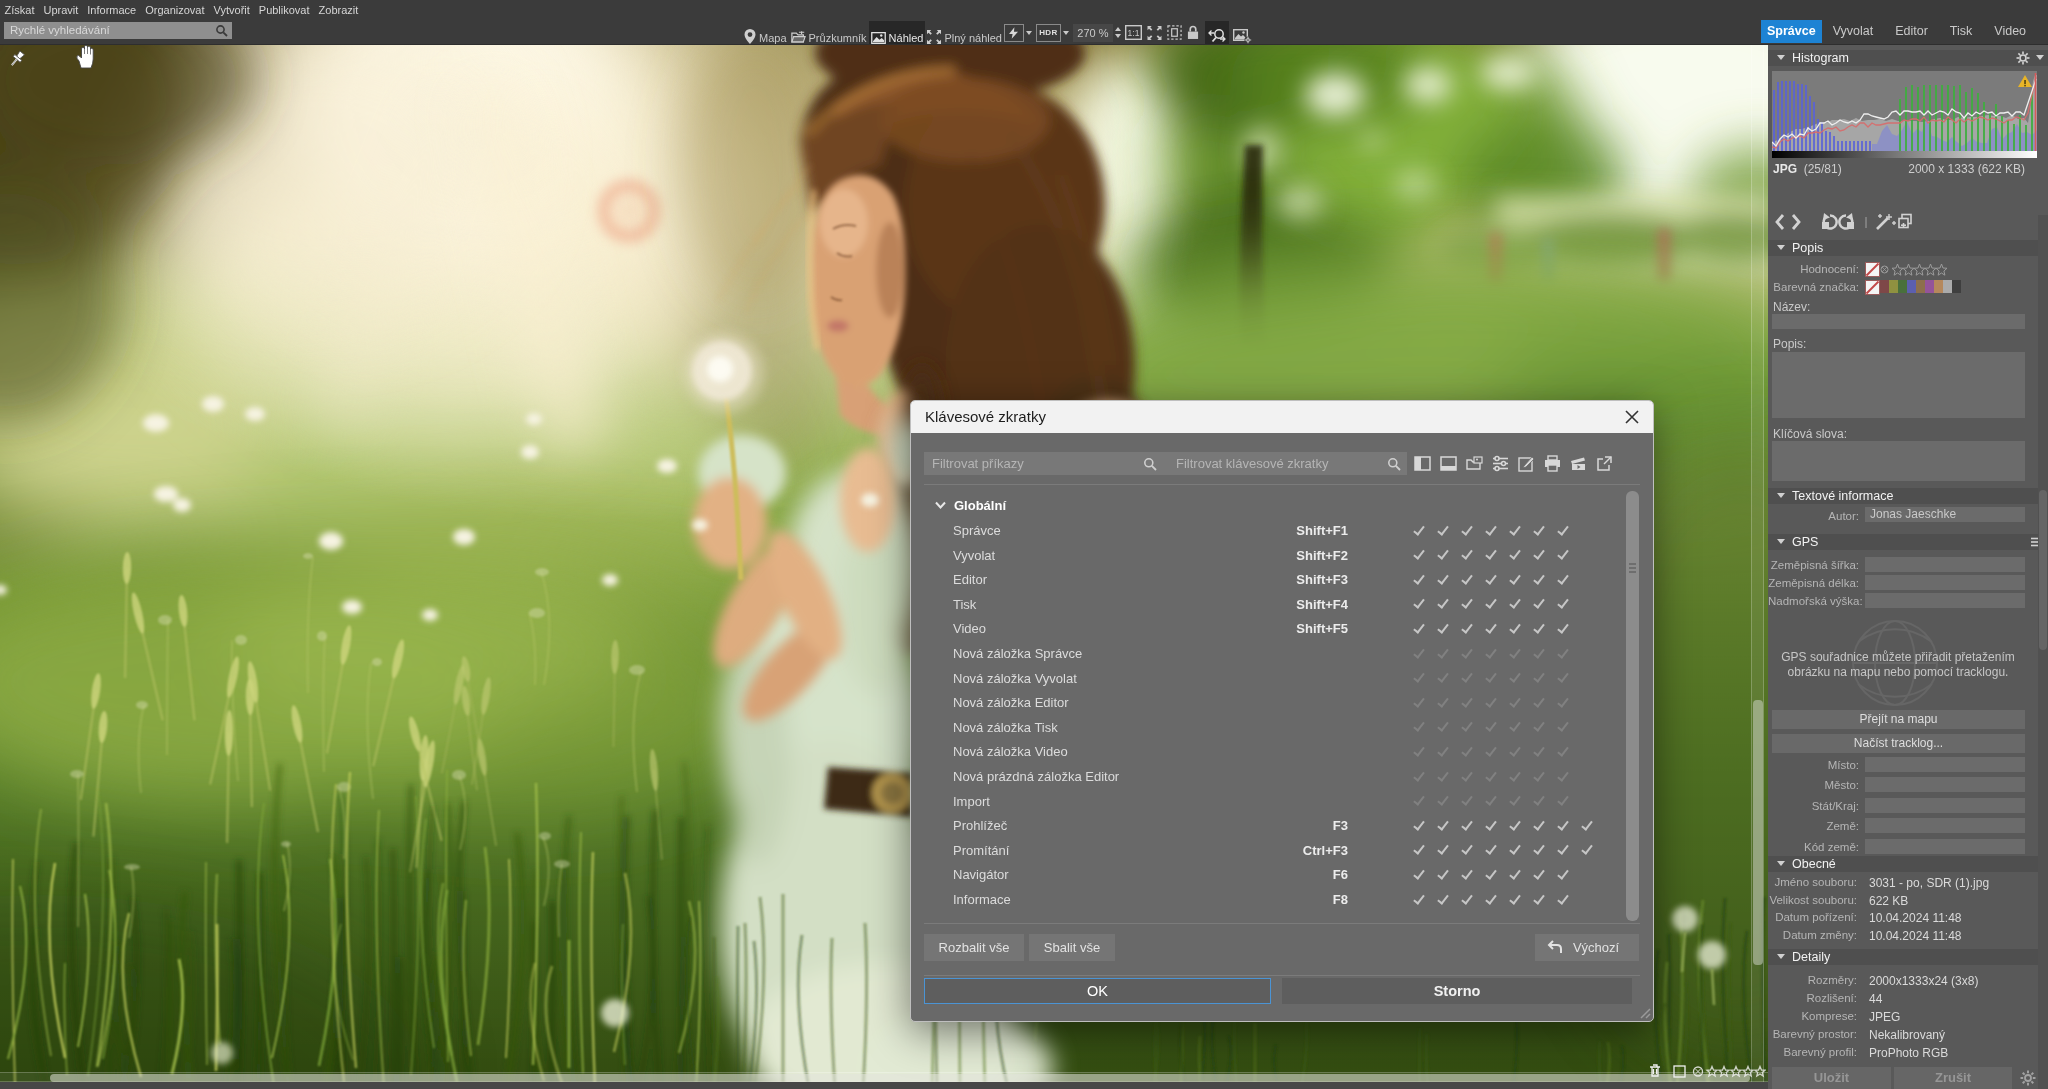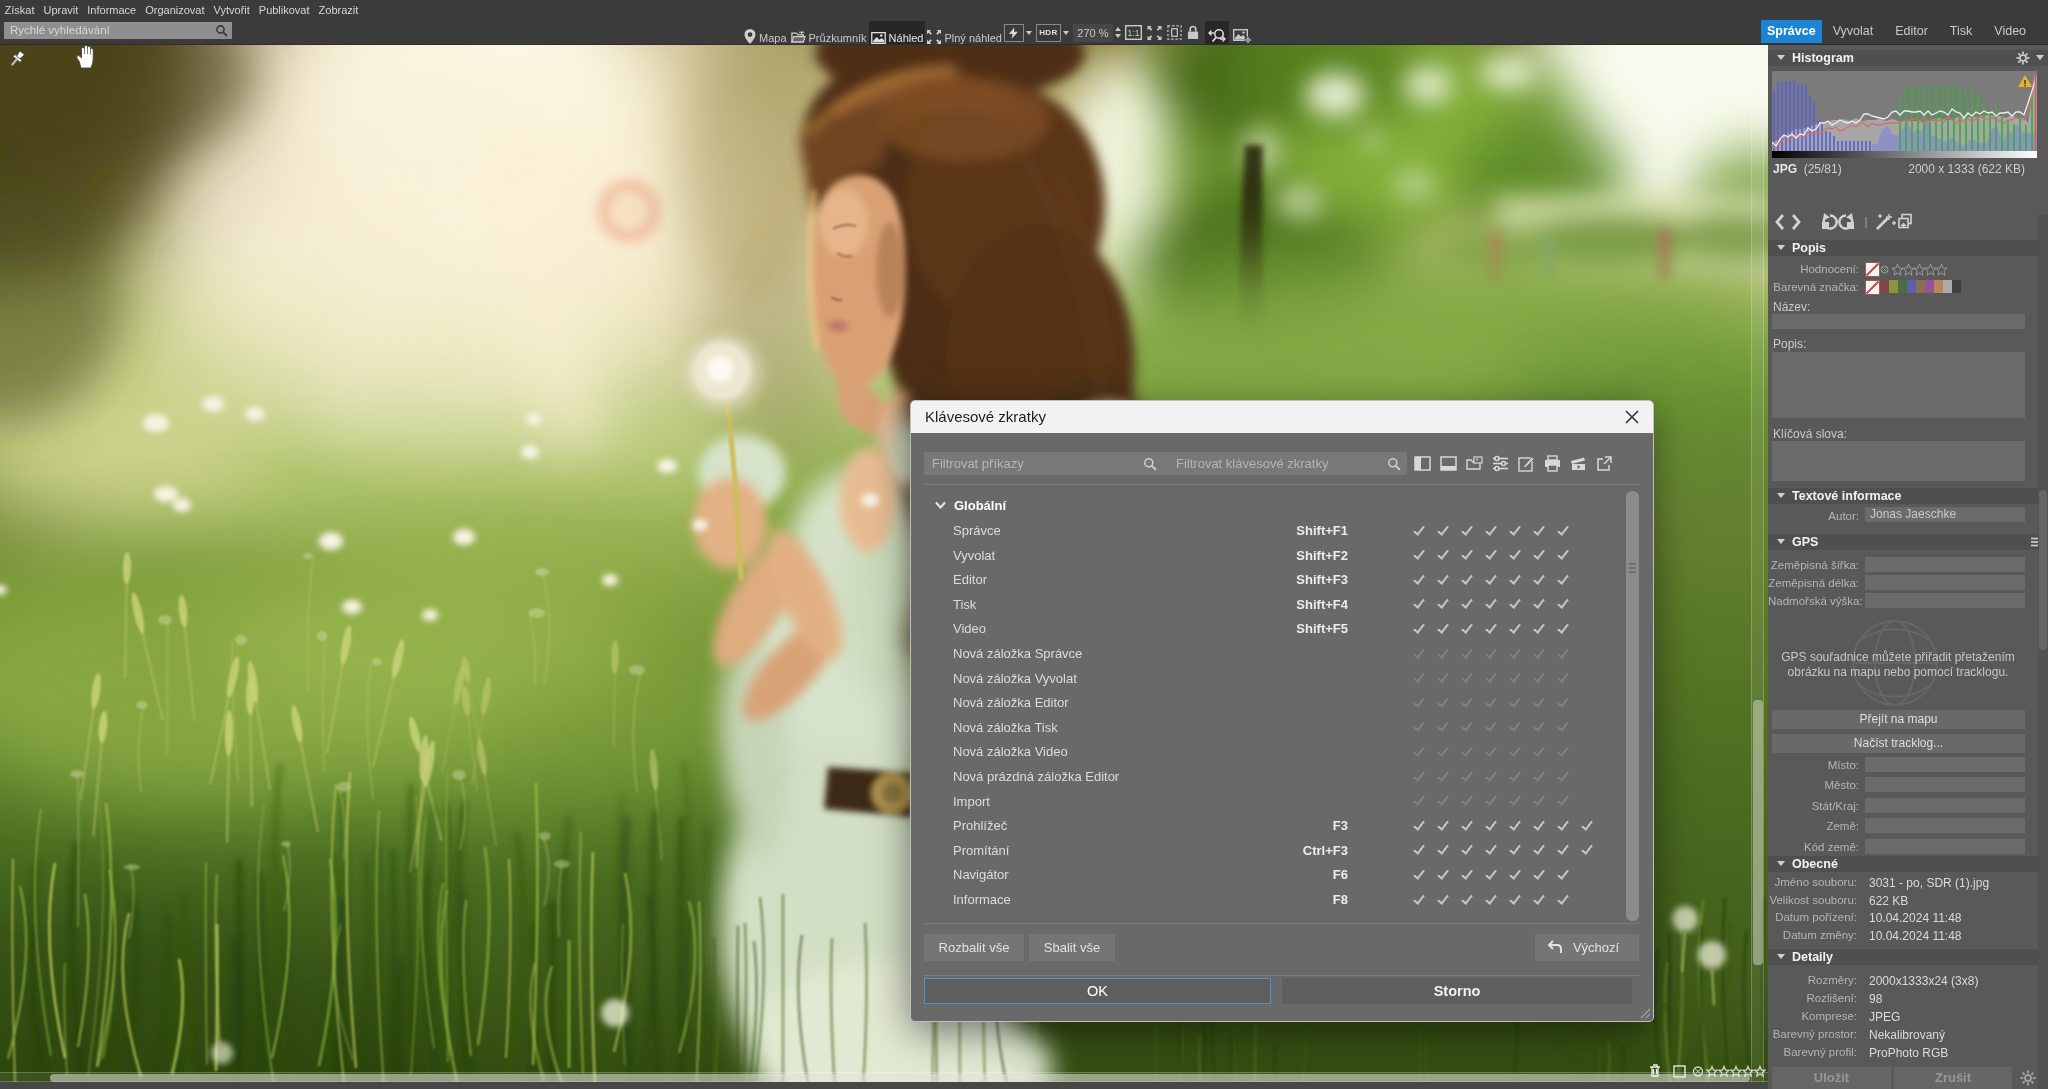--- a/index.html
+++ b/index.html
@@ -8,21 +8,21 @@
 #qsearch{position:absolute;left:4px;top:22px;width:228px;height:17px;background:#8f8f8f;color:#d8d8d8;font-size:11.5px;line-height:17px;padding-left:6px}
 #qsearch svg{position:absolute;right:4px;top:2px}
 .ctool{position:absolute;top:21px;height:23px;display:flex;align-items:center;color:#c9c9c9;font-size:11px}
 .tbt{display:flex;align-items:flex-end;height:23px;padding:0 2px;gap:3px}
 .tbt.sel{background:#272727}
 .tabs{position:absolute;top:20px;left:1761px;height:23px;display:flex;align-items:center;color:#c9c9c9;font-size:12.5px}
 .tab{height:23px;line-height:23px;padding:0 11px}
 .tab.act{background:#1d83d4;color:#fff;font-weight:bold;padding:0 6px}
 #photo{position:absolute;left:0;top:45px;width:1768px;height:1044px;overflow:hidden;background:#6a8a30}
 #sidebar{position:absolute;left:1768px;top:45px;width:280px;height:1044px;background:#595959;overflow:hidden;color:#c3c3c3;font-size:12px}
-.shead{position:absolute;left:0;width:280px;height:16px;background:#4f4f4f;color:#f2f2f2;font-weight:bold;font-size:12.5px;padding-left:24px;line-height:16px}
+.shead{position:absolute;left:0;width:280px;height:16px;background:#4f4f4f;color:#f2f2f2;font-weight:normal;font-size:12.5px;padding-left:24px;line-height:16px}
 .tri{position:absolute;left:9px;top:5px;width:0;height:0;border-left:4px solid transparent;border-right:4px solid transparent;border-top:5px solid #d0d0d0}
 .lbl{position:absolute;text-align:right;color:#b5b5b5;font-size:11.5px;white-space:nowrap}
 .val{position:absolute;color:#dadada;font-size:12px}
 .inp{position:absolute;background:#6b6b6b;height:15px}
 .sbtn{position:absolute;left:4px;width:253px;height:19px;background:#696969;color:#dedede;text-align:center;font-size:12px;line-height:19px}
 #dlg{position:absolute;left:910px;top:400px;width:744px;height:622px;background:#696969;border:1px solid #bfbfbf;border-radius:5px;box-shadow:0 10px 40px rgba(0,0,0,.5);z-index:10}
 #dlgtitle{position:absolute;left:0;top:0;width:742px;height:32px;background:#f2f2f2;border-radius:4px 4px 0 0;color:#1e1e1e;font-size:15px;line-height:32px;padding-left:14px}
 .dinp{position:absolute;top:51px;height:23px;background:#787878;color:#b5b5b5;font-size:13px;line-height:23px;padding-left:8px}
 .drow{position:absolute;left:0;width:742px;height:25px;color:#dcdcdc;font-size:13px;line-height:25px}
 .drow .nm{position:absolute;left:42px}
@@ -883,21 +883,21 @@
 <div class="lbl" style="left:0;top:849px;width:89px">Velikost souboru:</div>
     <div class="val" style="left:101px;top:849px">622 KB</div>
 <div class="lbl" style="left:0;top:866px;width:89px">Datum pořízení:</div>
     <div class="val" style="left:101px;top:866px">10.04.2024 11:48</div>
 <div class="lbl" style="left:0;top:884px;width:89px">Datum změny:</div>
     <div class="val" style="left:101px;top:884px">10.04.2024 11:48</div>
 <div class="shead" style="top:904px">Detaily<span class="tri"></span></div>
 <div class="lbl" style="left:0;top:929px;width:89px">Rozměry:</div>
     <div class="val" style="left:101px;top:929px">2000x1333x24 (3x8)</div>
 <div class="lbl" style="left:0;top:947px;width:89px">Rozlišení:</div>
-    <div class="val" style="left:101px;top:947px">98</div>
+    <div class="val" style="left:101px;top:947px">44</div>
 <div class="lbl" style="left:0;top:965px;width:89px">Komprese:</div>
     <div class="val" style="left:101px;top:965px">JPEG</div>
 <div class="lbl" style="left:0;top:983px;width:89px">Barevný prostor:</div>
     <div class="val" style="left:101px;top:983px">Nekalibrovaný</div>
 <div class="lbl" style="left:0;top:1001px;width:89px">Barevný profil:</div>
     <div class="val" style="left:101px;top:1001px">ProPhoto RGB</div>
 <div style="position:absolute;left:4px;top:1022px;width:119px;height:22px;background:#666;color:#969696;font-weight:bold;font-size:13px;text-align:center;line-height:22px">Uložit</div>
 <div style="position:absolute;left:126px;top:1022px;width:118px;height:22px;background:#666;color:#969696;font-weight:bold;font-size:13px;text-align:center;line-height:22px">Zrušit</div>
 <svg style="position:absolute;left:252px;top:1025px" width="16" height="16" viewBox="0 0 16 16">
       <circle cx="8" cy="8" r="3" fill="none" stroke="#a2a2a2" stroke-width="1.8"></circle>

